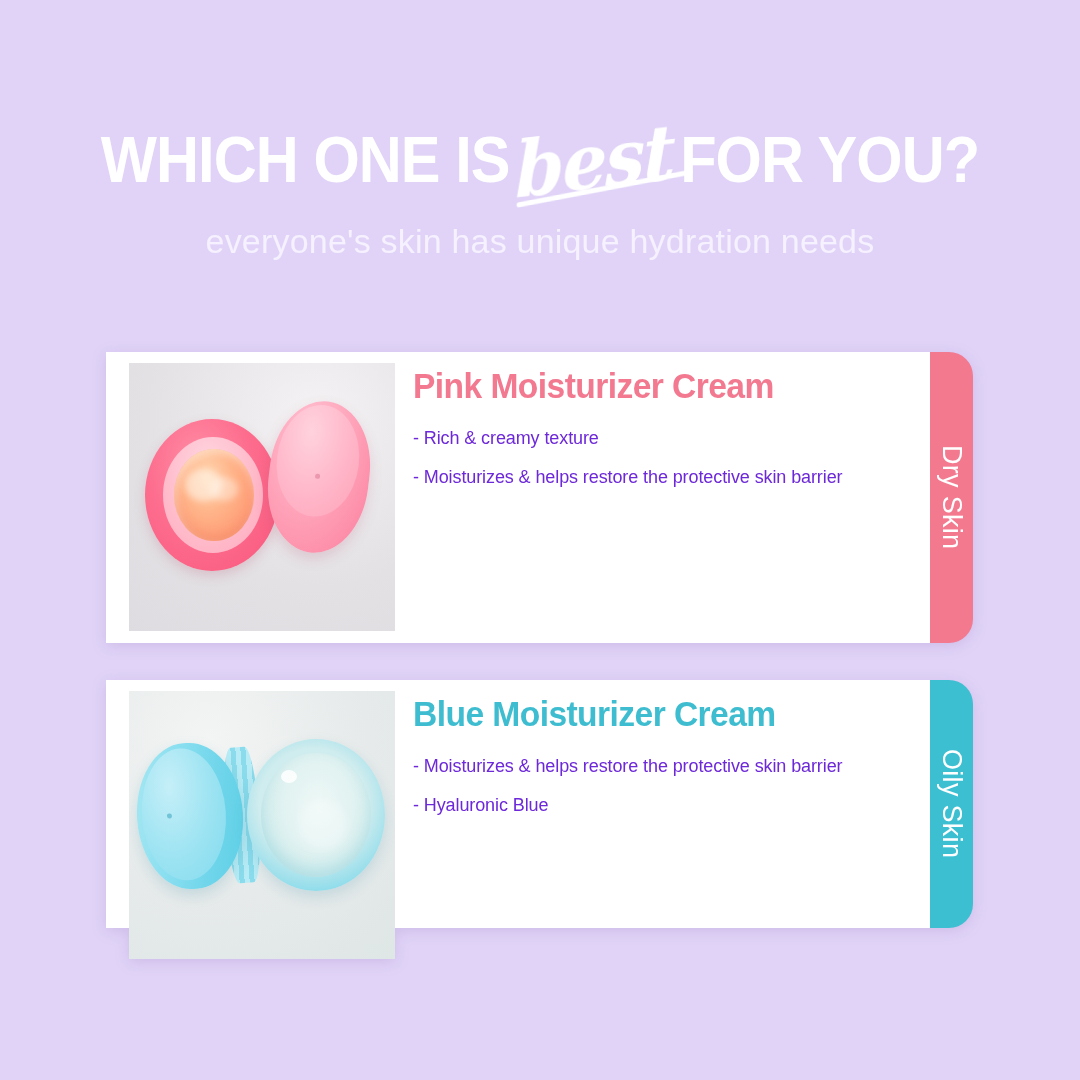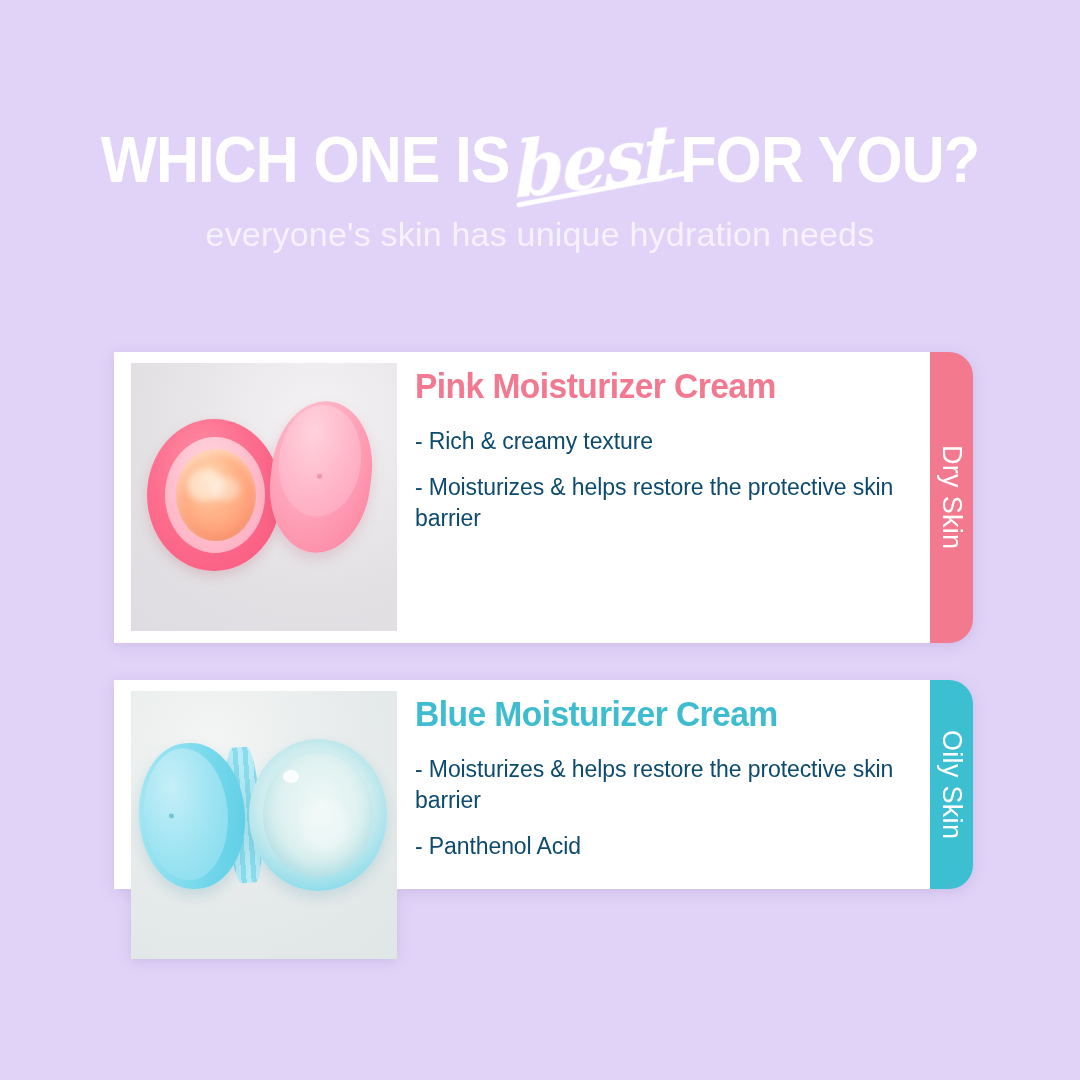--- a/index.html
+++ b/index.html
@@ -55,47 +55,48 @@
     left:4%;
     right:-8%;
     bottom:8px;
     height:5px;
     background:#ffffff;
     border-radius:4px;
     transform:rotate(-4deg);
   }
 
   .subhead {
-    margin-top:21px;
+    margin-top:28px;
     color:#f7f2ff;
     font-size:34px;
     font-weight:400;
     letter-spacing:0.2px;
     opacity:0.97;
   }
 
   
   .card {
     position:absolute;
     left:106px;
     width:867px;
     height:291px;
     filter:drop-shadow(0 3px 7px rgba(120,90,170,0.18));
   }
   .card.pink { top:352px; }
-  .card.blue { top:680px; height:209px; }
+  .card.blue { top:680px; height:248px; }
 
   .card-body {
     position:absolute;
-    left:8px; top:0;
+    left:0; top:0;
     width:824px;
     height:100%;
     background:#ffffff;
     display:flex;
     align-items:flex-start;
+    padding-left:6px;
   }
 
   .thumb {
     width:266px;
     height:268px;
     margin:11px 0 0 17px;
     flex:0 0 auto;
     position:relative;
     overflow:hidden;
     background:#e8e6e9;
@@ -266,22 +267,22 @@
     font-weight:bold;
     letter-spacing:-0.6px;
     margin-bottom:20px;
     transform:scaleX(0.96);
     transform-origin:left center;
   }
   .pink .prod-title { color:#f2798f; }
   .blue .prod-title { color:#3ebdd0; }
 
   .bullet {
-    color:#0c4a6e;
-    font-size:23px;
+    color:#6d28d9;
+    font-size:18px;
     line-height:1.34;
     margin-bottom:15px;
     letter-spacing:-0.1px;
   }
   .bullet:last-child { margin-bottom:0; }
 
   
   .tab {
     position:absolute;
     right:0; top:0;
@@ -343,20 +344,20 @@
       <div class="bl-rings"></div>
       <div class="bl-lid"></div>
       <div class="bl-jar">
         <div class="bl-gel"></div>
       </div>
     </div>
 
     <div class="info">
       <div class="prod-title">Blue Moisturizer Cream</div>
       <div class="bullet">- Moisturizes &amp; helps restore the protective skin barrier</div>
-      <div class="bullet">- Panthenol Acid</div>
+      <div class="bullet">- Hyaluronic Blue</div>
     </div>
   </div>
 
   <div class="tab">
     <span class="tab-label">Oily Skin</span>
   </div>
 </div>
 
 </body></html>

